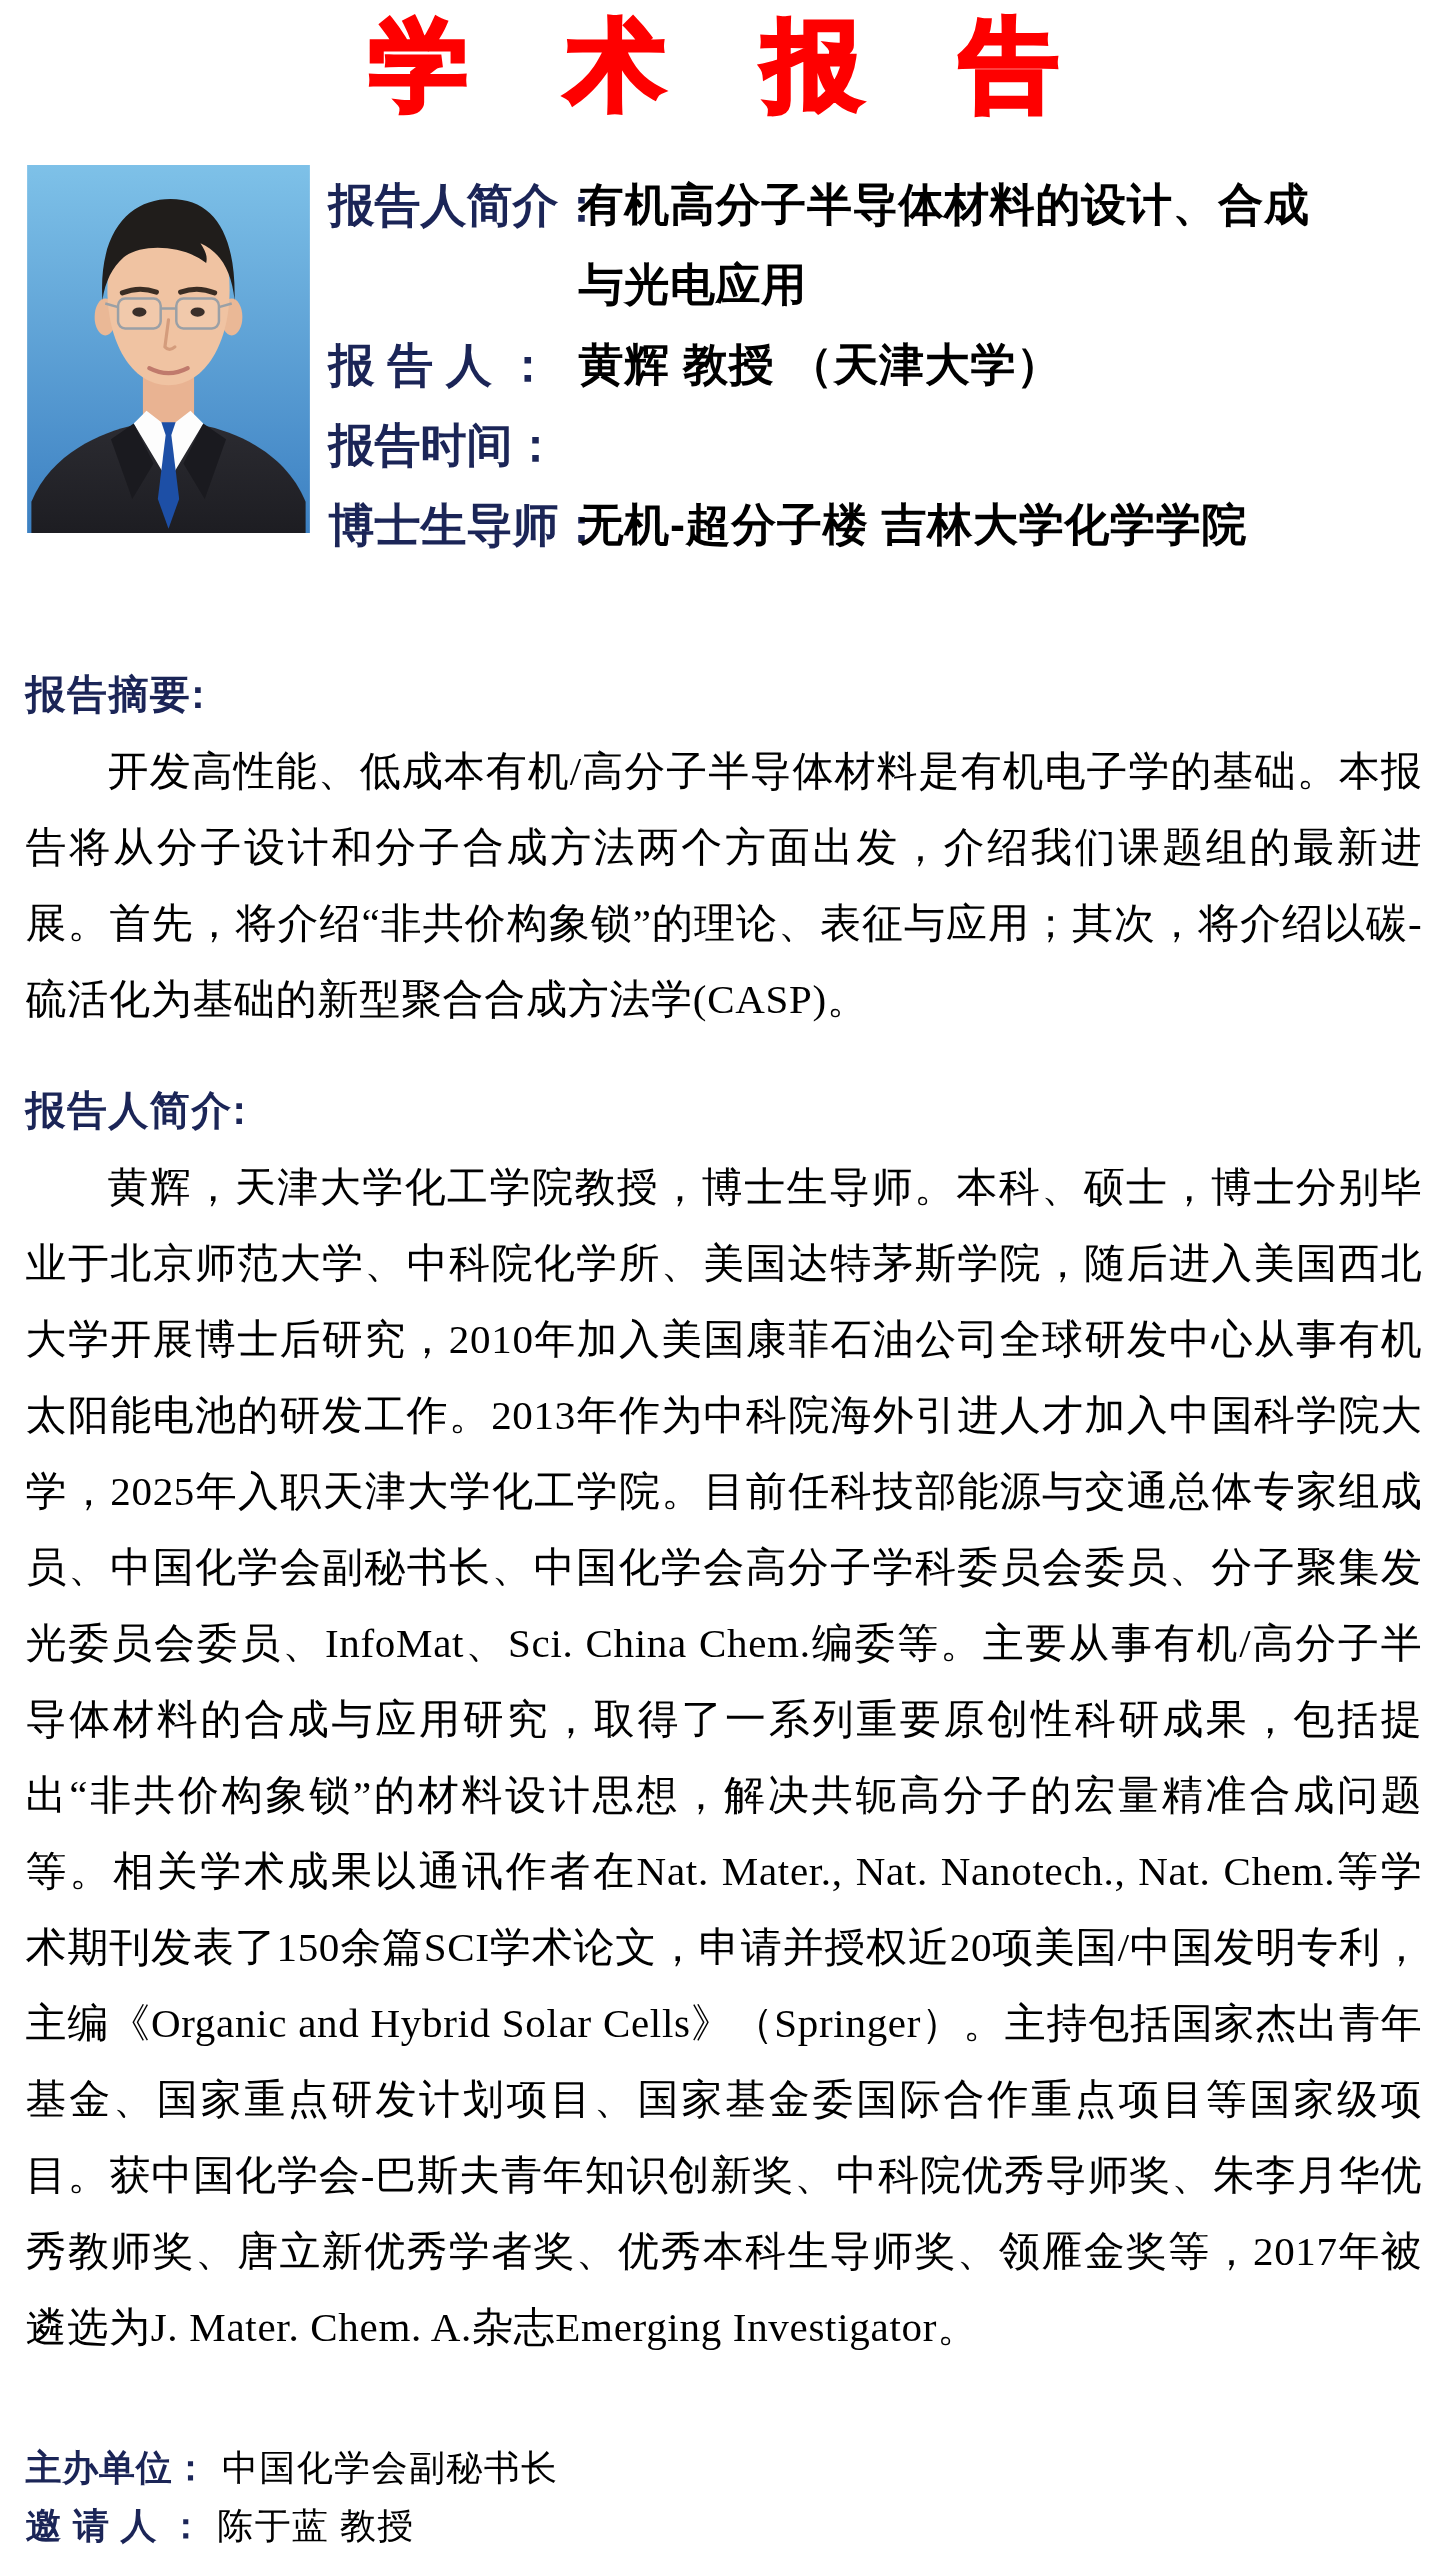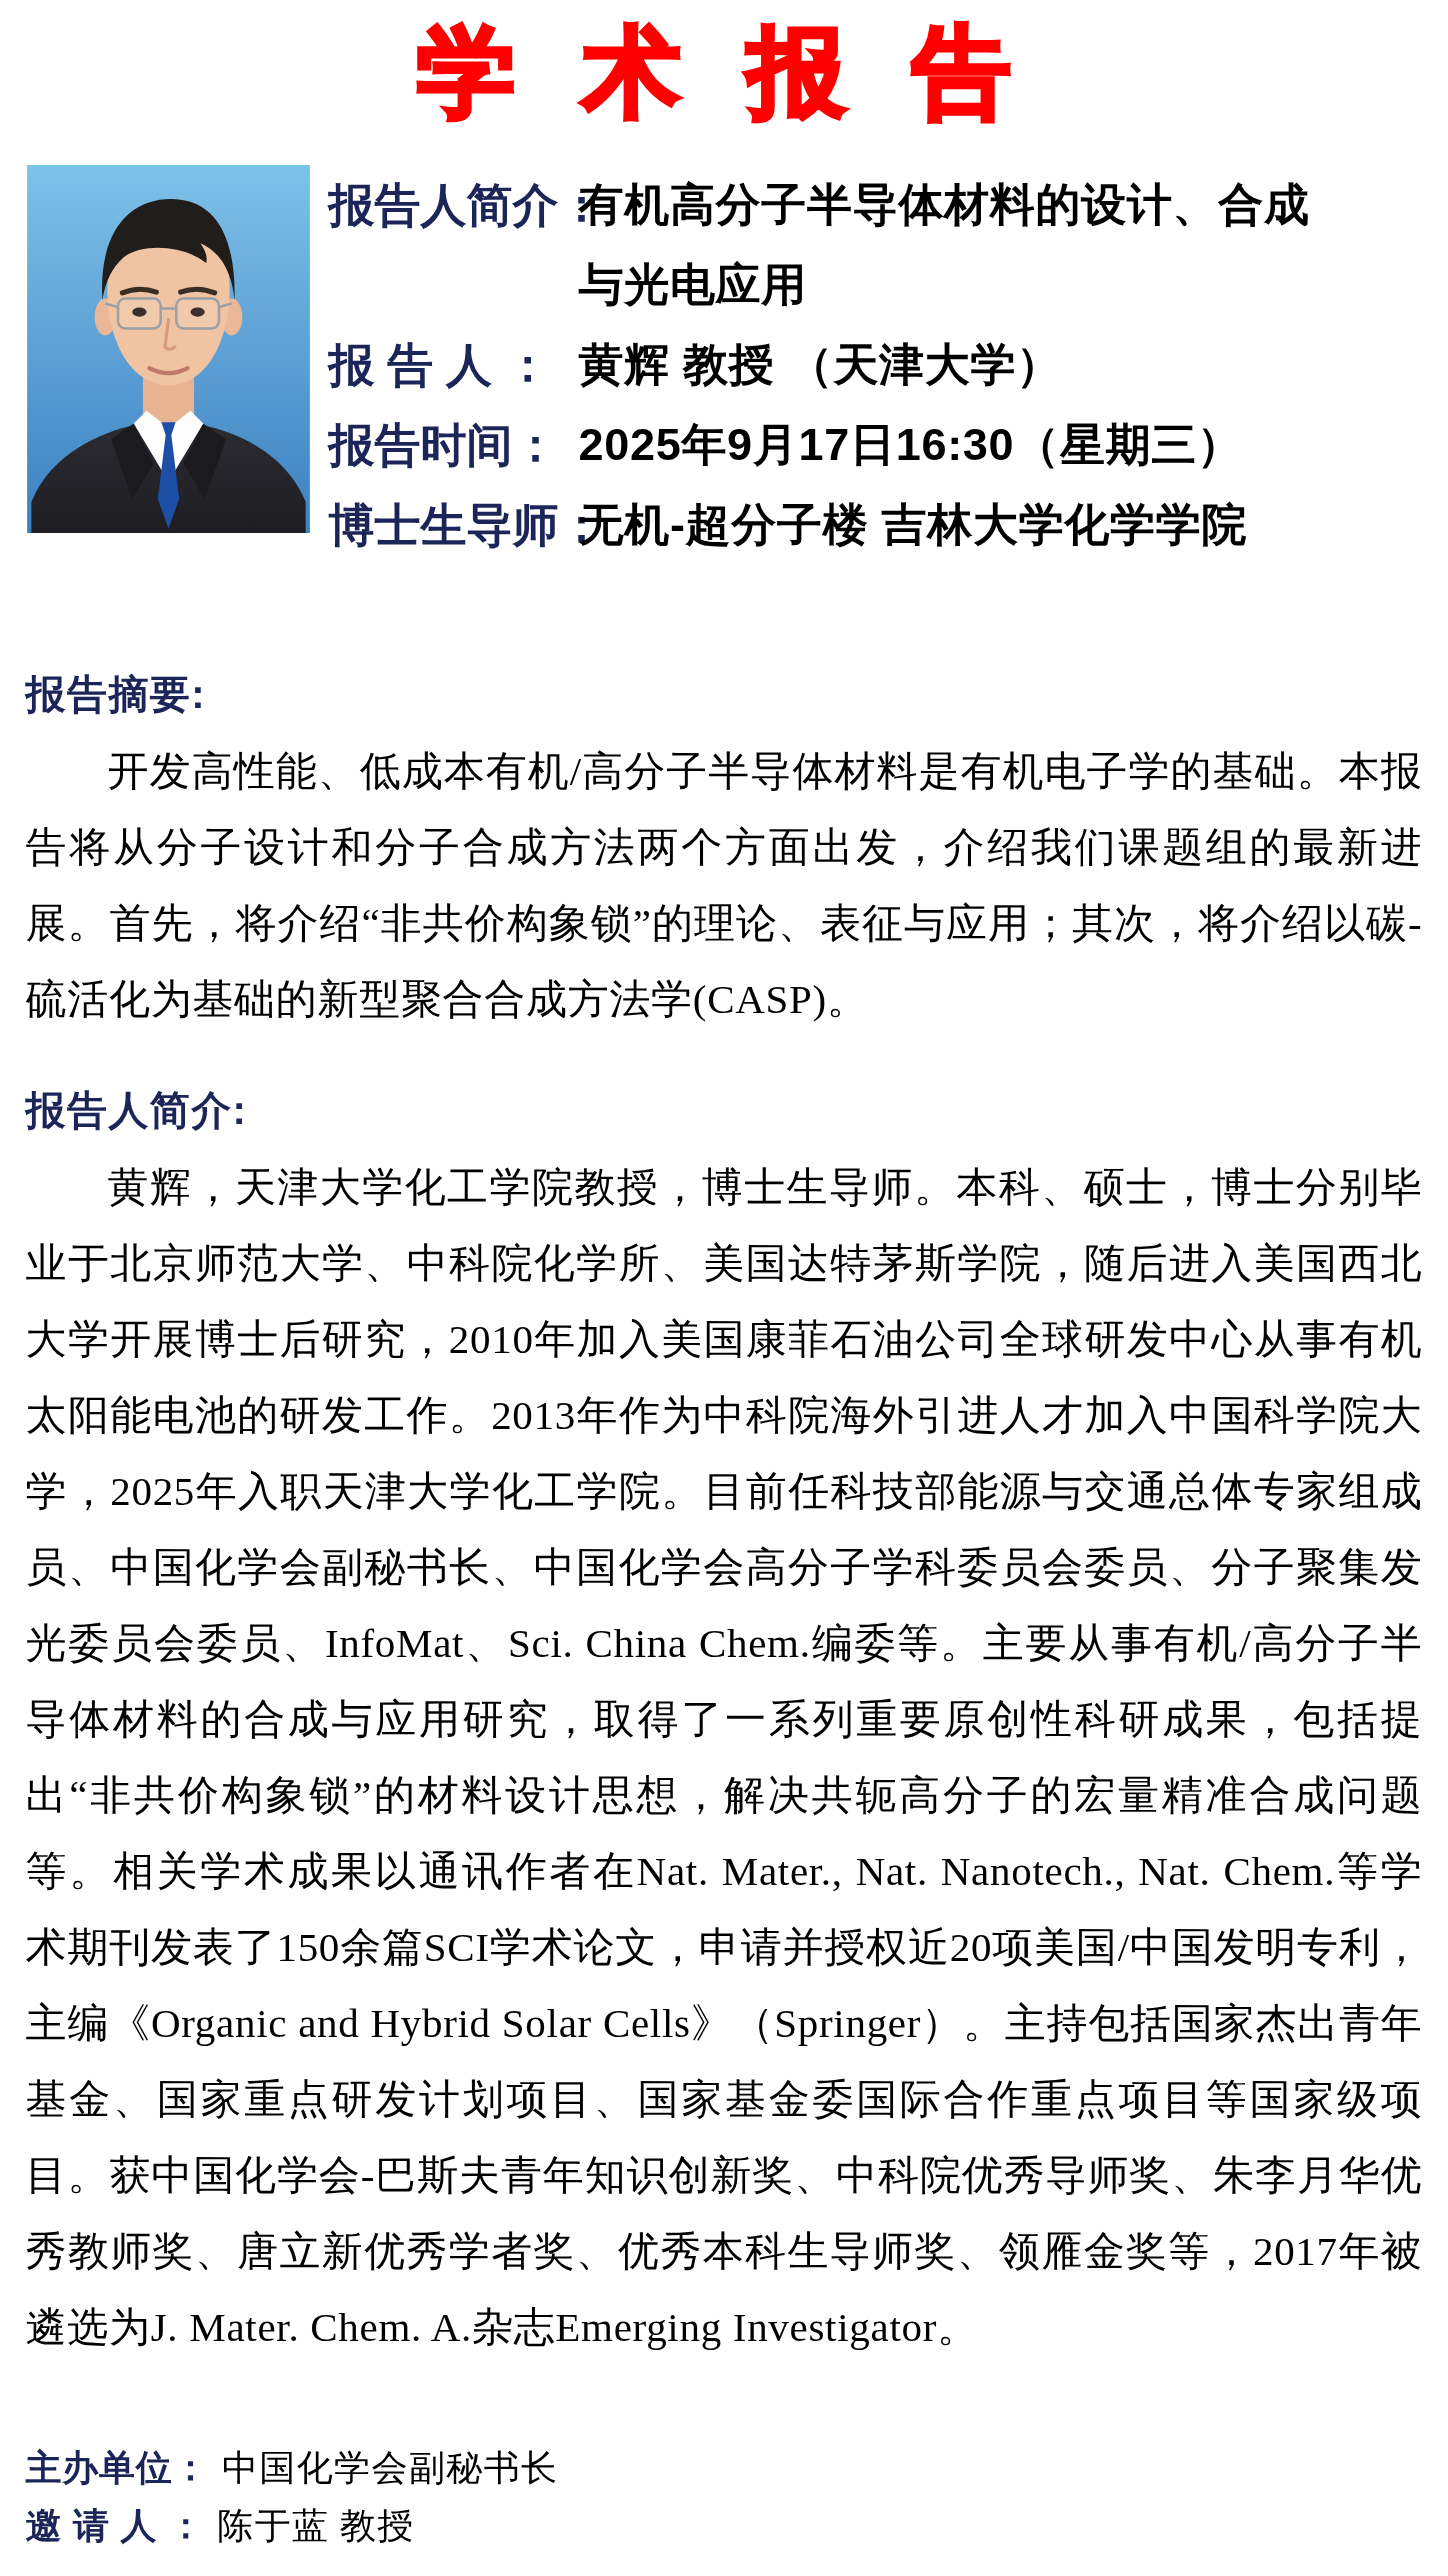--- a/index.html
+++ b/index.html
@@ -13,21 +13,21 @@
     font-family:"Liberation Sans",sans-serif;
   }
   .page{padding:0 25.6px;}
 
   
   .lecture-title{
     margin-top:10px;height:125px;line-height:125px;
     text-align:center;color:var(--red);
     font-size:98px;font-weight:900;letter-spacing:20px;
     -webkit-text-stroke:4.3px var(--red);
-    font-family:Liberation Sans, sans-serif;
+    font-family:Liberation Mono, monospace;
     white-space:pre;
   }
 
   
   .header{display:flex;margin-top:30px;}
   .photo-frame{flex:none;width:283px;height:368px;margin-left:1.4px;}
   .photo-frame svg{display:block;width:283px;height:368px;}
   .info{flex:1;padding-left:18.5px;padding-top:0px;}
   .info-row{display:flex;align-items:flex-start;line-height:80px;}
   .info-label{
@@ -136,21 +136,20 @@
           <span class="vline">有机高分子半导体材料的设计、合成</span>
           <span class="vline">与光电应用</span>
         </div>
       </div>
       <div class="info-row">
         <div class="info-label">报 告 人 ：</div>
         <div class="info-value">黄辉 教授 （天津大学）</div>
       </div>
       <div class="info-row">
         <div class="info-label">报告时间：</div>
-        <div class="info-value">2025年9月17日16:30（星期三）</div>
       </div>
       <div class="info-row">
         <div class="info-label">博士生导师：</div>
         <div class="info-value">无机-超分子楼 吉林大学化学学院</div>
       </div>
     </div>
   </div>
 
   <div class="section-heading abstract-heading">报告摘要:</div>
   <p class="body-para">开发高性能、低成本有机/高分子半导体材料是有机电子学的基础。本报告将从分子设计和分子合成方法两个方面出发，介绍我们课题组的最新进展。首先，将介绍“非共价构象锁”的理论、表征与应用；其次，将介绍以碳-硫活化为基础的新型聚合合成方法学(CASP)。</p>

